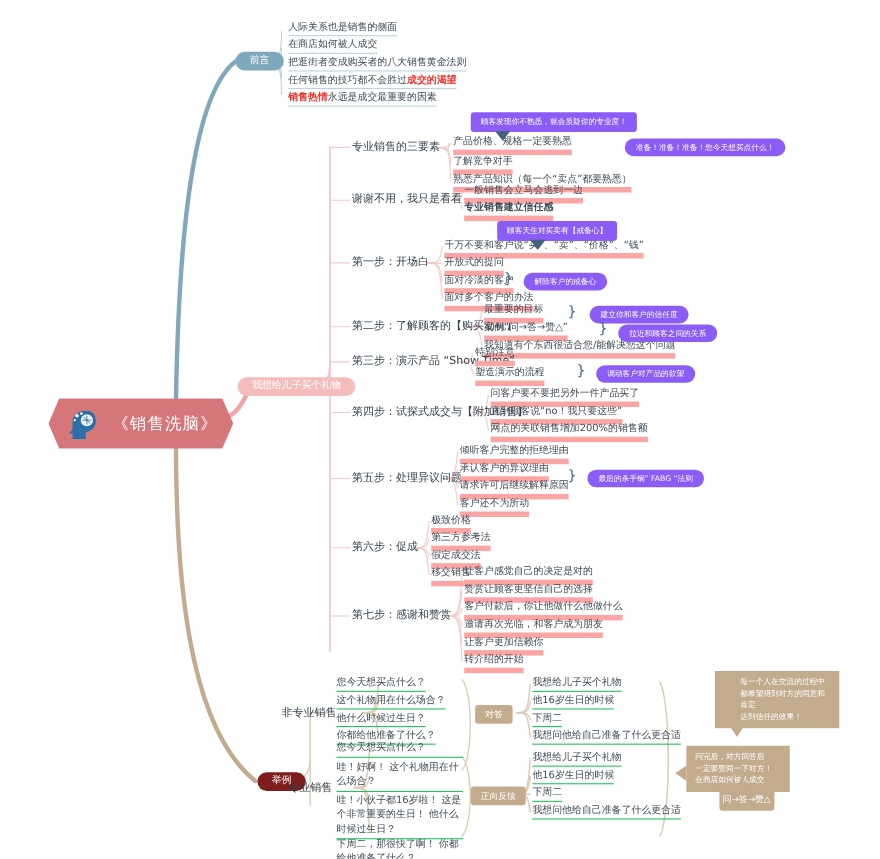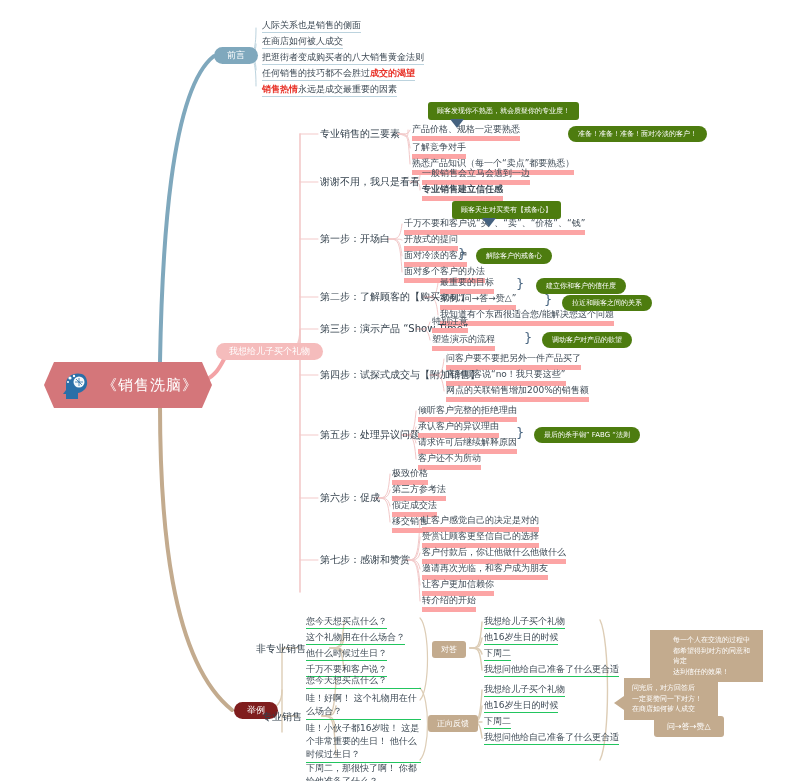--- a/index.html
+++ b/index.html
@@ -33,21 +33,21 @@
   .t{font-size:9px;color:#3e4a55;padding-bottom:1px;}
   .t.u{border-bottom:5px solid #fca5a5;}
   .t.ub{border-bottom:1px solid #bcd3de;}
   .t.ut{border-bottom:1px solid #22c55e;}
   .t.big{font-size:10px;border-bottom:none;color:#33404c;}
   .t.ml{white-space:normal;line-height:1.45;}
   .red{color:#e8342a;font-weight:bold;}
 
   
   .cal{
-    position:absolute;background:#4d7c0f;color:#ffffff;font-size:7px;
+    position:absolute;background:#8b5cf6;color:#ffffff;font-size:7px;
     padding:4px 9px;border-radius:3px;white-space:nowrap;
   }
   .cal.round{border-radius:10px;padding:3px 10px;}
   .cal .tail{
     position:absolute;width:0;height:0;border-left:7px solid transparent;
     border-right:7px solid transparent;border-top:9px solid #44617f;
     left:22px;bottom:-8px;
   }
   
   .tcal{
@@ -58,21 +58,21 @@
     position:absolute;width:0;height:0;border-left:6px solid transparent;
     border-right:6px solid transparent;border-top:9px solid #c3ab8e;
   }
   .tcal .taill{
     position:absolute;width:0;height:0;border-top:7px solid transparent;
     border-bottom:7px solid transparent;border-right:10px solid #c3ab8e;
     left:-10px;top:18px;
   }
   .tpill{
     position:absolute;background:#c3ab8e;color:#ffffff;font-size:8px;
-    padding:5px 13px;border-radius:3px;white-space:nowrap;
+    padding:5px 3px;border-radius:3px;white-space:nowrap;
   }
   .tpill .tailt{
     position:absolute;width:0;height:0;border-left:6px solid transparent;
     border-right:6px solid transparent;border-bottom:9px solid #c3ab8e;
     left:14px;top:-8px;
   }
   
   .badge{
     position:absolute;background:#c3ab8e;color:#fff;font-size:8px;
     padding:3px 9px;border-radius:3px;white-space:nowrap;
@@ -258,21 +258,21 @@
 <div class="node t u" style="left:422px;top:515px;">让客户感觉自己的决定是对的</div>
 <div class="node t u" style="left:422px;top:531px;">赞赏让顾客更坚信自己的选择</div>
 <div class="node t u" style="left:422px;top:547px;">客户付款后，你让他做什么他做什么</div>
 <div class="node t u" style="left:422px;top:563px;">邀请再次光临，和客户成为朋友</div>
 <div class="node t u" style="left:422px;top:579px;">让客户更加信赖你</div>
 <div class="node t u" style="left:422px;top:595px;">转介绍的开始</div>
 
 <div class="cal" style="left:428px;top:102px;">
   <span>顾客发现你不熟悉，就会质疑你的专业度！</span><span class="tail"></span>
 </div>
-<div class="cal round" style="left:568px;top:126px;">准备！准备！准备！面对冷淡的客户！</div>
+<div class="cal round" style="left:568px;top:126px;">准备！准备！准备！您今天想买点什么！</div>
 <div class="cal" style="left:452px;top:201px;">
   <span>顾客天生对买卖有【戒备心】</span><span class="tail" style="left:30px;"></span>
 </div>
 <div class="cal round" style="left:476px;top:248px;">解除客户的戒备心</div>
 <div class="cal round" style="left:536px;top:278px;">建立你和客户的信任度</div>
 <div class="cal round" style="left:562px;top:295px;">拉近和顾客之间的关系</div>
 <div class="cal round" style="left:542px;top:332px;">调动客户对产品的欲望</div>
 <div class="cal round" style="left:534px;top:427px;">最后的杀手锏” FABG “法则</div>
 
 <div class="brace" style="left:516px;top:276px;">}</div>
@@ -282,21 +282,21 @@
 <div class="brace" style="left:458px;top:246px;">}</div>
 
 <div class="node b1 tan" style="left:234px;top:702px;">
   <span>举例</span>
 </div>
 
 <div class="node t big" style="left:256px;top:643px;">非专业销售</div>
 <div class="node t ut" style="left:306px;top:616px;">您今天想买点什么？</div>
 <div class="node t ut" style="left:306px;top:632px;">这个礼物用在什么场合？</div>
 <div class="node t ut" style="left:306px;top:648px;">他什么时候过生日？</div>
-<div class="node t ut" style="left:306px;top:664px;">千万不要和客户说？</div>
+<div class="node t ut" style="left:306px;top:664px;">你都给他准备了什么？</div>
 
 <div class="node t big" style="left:262px;top:711px;">专业销售</div>
 <div class="node t ut ml" style="left:306px;top:674px;width:115px;">您今天想买点什么？</div>
 <div class="node t ut ml" style="left:306px;top:692px;width:115px;">哇！好啊！
 这个礼物用在什么场合？</div>
 <div class="node t ut ml" style="left:306px;top:722px;width:115px;">哇！小伙子都16岁啦！
 这是个非常重要的生日！
 他什么时候过生日？</div>
 <div class="node t ut ml" style="left:306px;top:762px;width:115px;">下周二，那很快了啊！
 你都给他准备了什么？</div>
@@ -306,21 +306,21 @@
 <div class="node t ut" style="left:484px;top:632px;">他16岁生日的时候</div>
 <div class="node t ut" style="left:484px;top:648px;">下周二</div>
 <div class="node t ut" style="left:484px;top:664px;">我想问他给自己准备了什么更合适</div>
 
 <div class="badge" style="left:428px;top:715px;">正向反馈</div>
 <div class="node t ut" style="left:484px;top:684px;">我想给儿子买个礼物</div>
 <div class="node t ut" style="left:484px;top:700px;">他16岁生日的时候</div>
 <div class="node t ut" style="left:484px;top:716px;">下周二</div>
 <div class="node t ut" style="left:484px;top:732px;">我想问他给自己准备了什么更合适</div>
 
-<div class="tcal" style="left:650px;top:630px;width:82px;padding-left:23px;">
+<div class="tcal" style="left:650px;top:610px;width:82px;padding-left:23px;">
   <span style="white-space:pre-line;">每一个人在交流的过程中
 都希望得到对方的同意和肯定
 达到信任的效果！</span>
   <span class="tailb" style="left:14px;bottom:-8px;"></span>
 </div>
 <div class="tcal" style="left:624px;top:678px;width:78px;">
   <span style="white-space:pre-line;">问完后，对方回答后
 一定要赞同一下对方！
 在商店如何被人成交</span>
   <span class="taill"></span>

